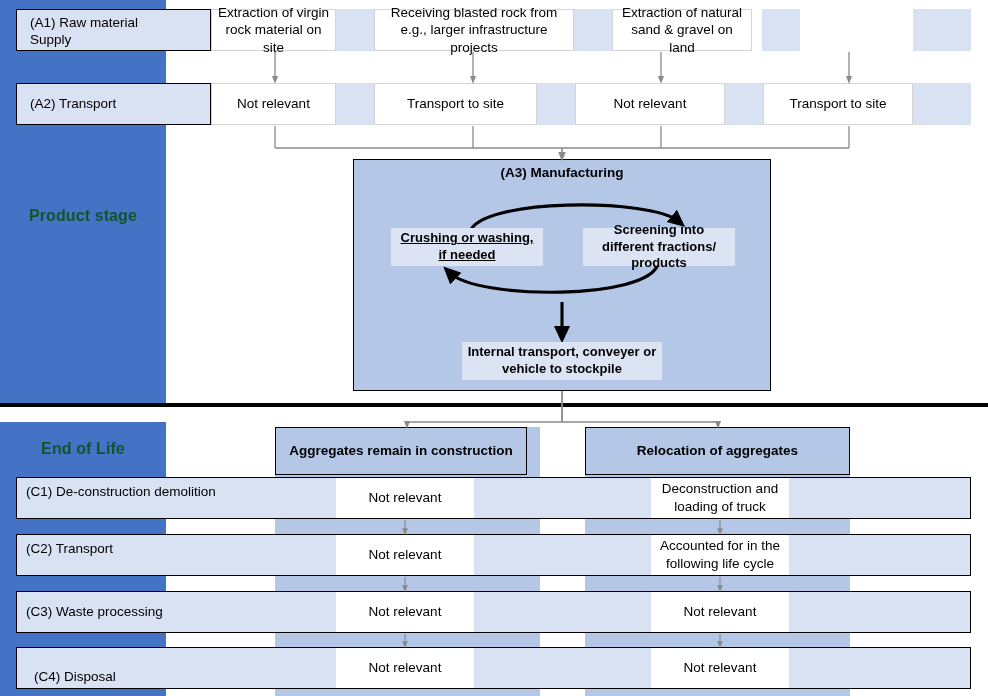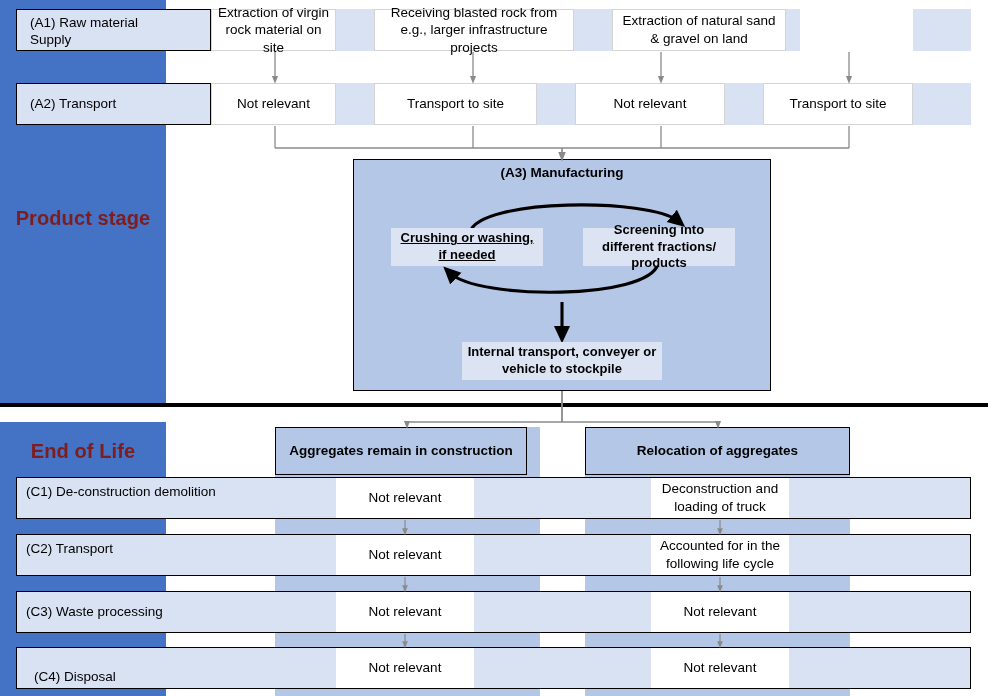--- a/index.html
+++ b/index.html
@@ -25,23 +25,23 @@
   
   .stage-band {
     background: #4472C4;
     z-index: 2;
   }
   .stage-label {
     position: absolute;
     left: 0;
     width: 100%;
     text-align: center;
-    color: #7f1d1d;
-    font-weight: bold;
-    font-size: 20px;
+    color: #14532d;
+    font-weight: bold;
+    font-size: 16px;
     letter-spacing: .1px;
     z-index: 6;
     pointer-events: none;
   }
 
   
   .col-band {
     background: #D9E2F3;
     z-index: 3;
   }
@@ -160,21 +160,21 @@
   <div class="abs col-band" style="left:537px; top:83px; width:38px; height:42px;"></div>
   <div class="abs col-band" style="left:725px; top:83px; width:38px; height:42px;"></div>
   <div class="abs col-band" style="left:913px; top:83px; width:58px; height:42px;"></div>
 
   <div class="abs row-strip" style="left:16px; top:9px; width:195px; height:42px;"></div>
   <div class="row-strip-label" style="left:30px; top:14px; width:175px; white-space:pre-line;">(A1) Raw material
 Supply</div>
 
   <div class="abs cell" style="left:374px; top:9px; width:200px; height:42px;">Receiving blasted rock from e.g., larger infrastructure projects</div>
   <div class="abs cell" style="left:211px; top:9px; width:125px; height:42px;">Extraction of virgin rock material on site</div>
-  <div class="abs cell" style="left:612px; top:9px; width:174px; height:42px;">Extraction of natural sand &amp; gravel on land</div>
+  <div class="abs cell" style="left:612px; top:9px; width:140px; height:42px;">Extraction of natural sand &amp; gravel on land</div>
 
   <div class="abs row-strip" style="left:16px; top:83px; width:195px; height:42px;"></div>
   <div class="row-strip-label" style="left:30px; top:95px; width:175px;">(A2) Transport</div>
 
   <div class="abs cell" style="left:211px; top:83px; width:125px; height:42px;">Not relevant</div>
   <div class="abs cell" style="left:374px; top:83px; width:163px; height:42px;">Transport to site</div>
   <div class="abs cell" style="left:575px; top:83px; width:150px; height:42px;">Not relevant</div>
   <div class="abs cell" style="left:763px; top:83px; width:150px; height:42px;">Transport to site</div>
 
   <div class="abs mfg-box" style="left:353px; top:159px; width:418px; height:232px;">

